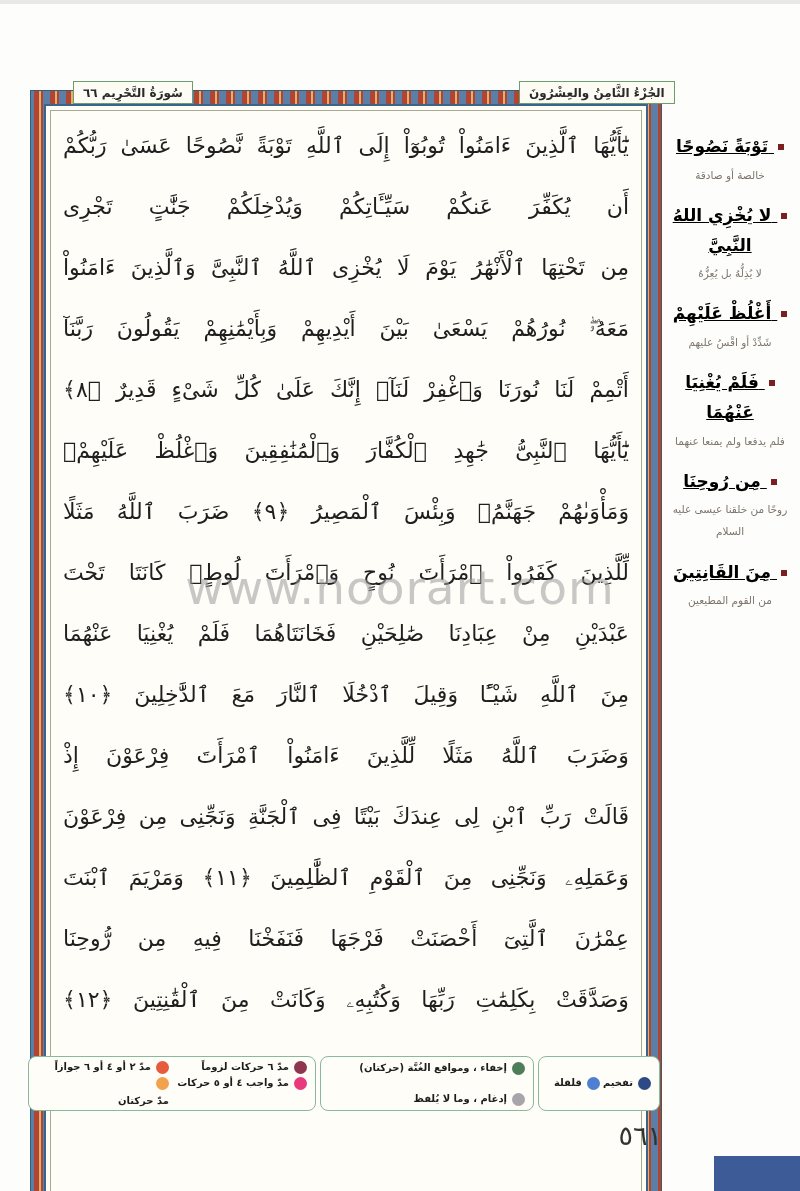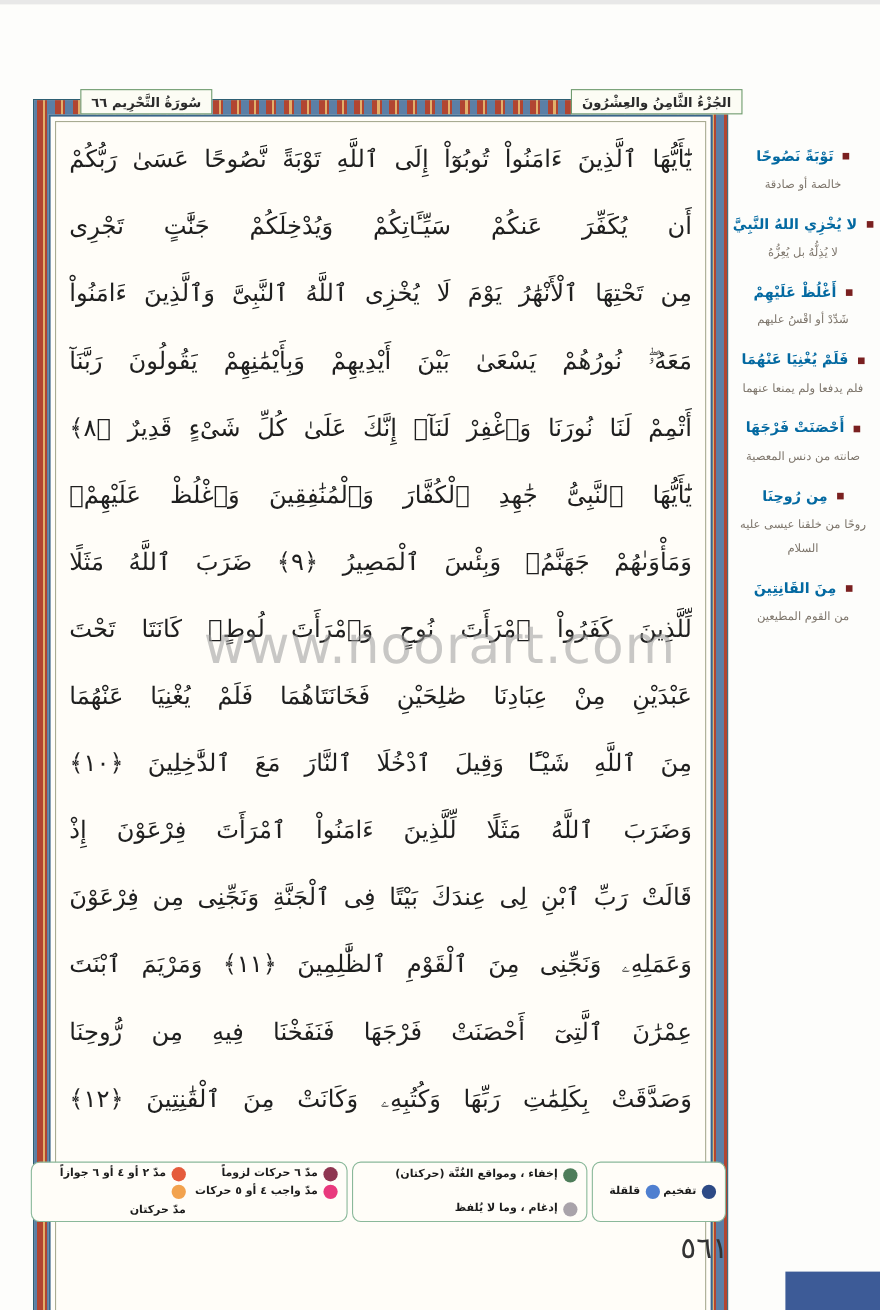--- a/index.html
+++ b/index.html
@@ -52,21 +52,21 @@
     font-family:"DejaVu Sans", sans-serif;
   }
 
   
   .margin-notes {
     position:absolute; left:662px; top:128px; width:136px;
     direction:rtl; text-align:center;
   }
   .note { margin-bottom:15px; }
   .note .term {
-    font-size:13px; font-weight:bold; color:#0369a1; line-height:1.75;
+    font-size:17px; font-weight:bold; color:#000000; line-height:1.75;text-decoration:underline;
   }
   .note .term .sq {
     display:inline-block; width:6px; height:6px; background:#7a2020;
     margin-left:4px; vertical-align:middle;
   }
   .note .def {
     font-size:10.5px; color:#7d756b; line-height:2.1; margin-top:2px;
   }
 
   
@@ -188,27 +188,20 @@
       </div>
 
       <div class="note">
         <div class="term">
           <span class="sq"></span>
           <span>فَلَمْ يُغْنِيَا عَنْهُمَا</span>
         </div>
         <div class="def">فلم يدفعا ولم يمنعا عنهما</div>
       </div>
 
-      <div class="note">
-        <div class="term">
-          <span class="sq"></span>
-          <span>أَحْصَنَتْ فَرْجَهَا</span>
-        </div>
-        <div class="def">صانته من دنس المعصية</div>
-      </div>
 
       <div class="note">
         <div class="term">
           <span class="sq"></span>
           <span>مِن رُوحِنَا</span>
         </div>
         <div class="def">روحًا من خلقنا عيسى عليه السلام</div>
       </div>
 
       <div class="note">

